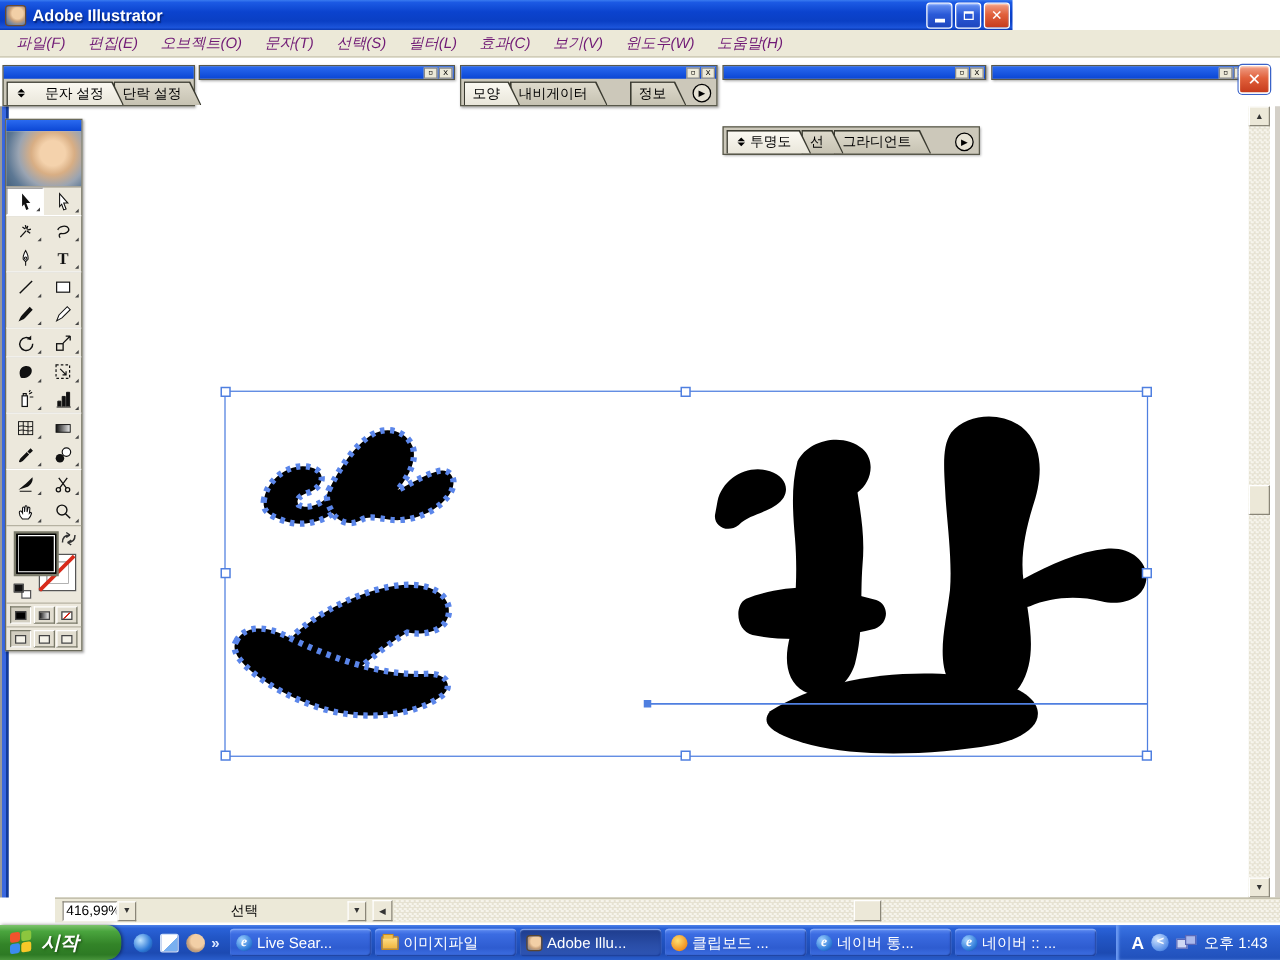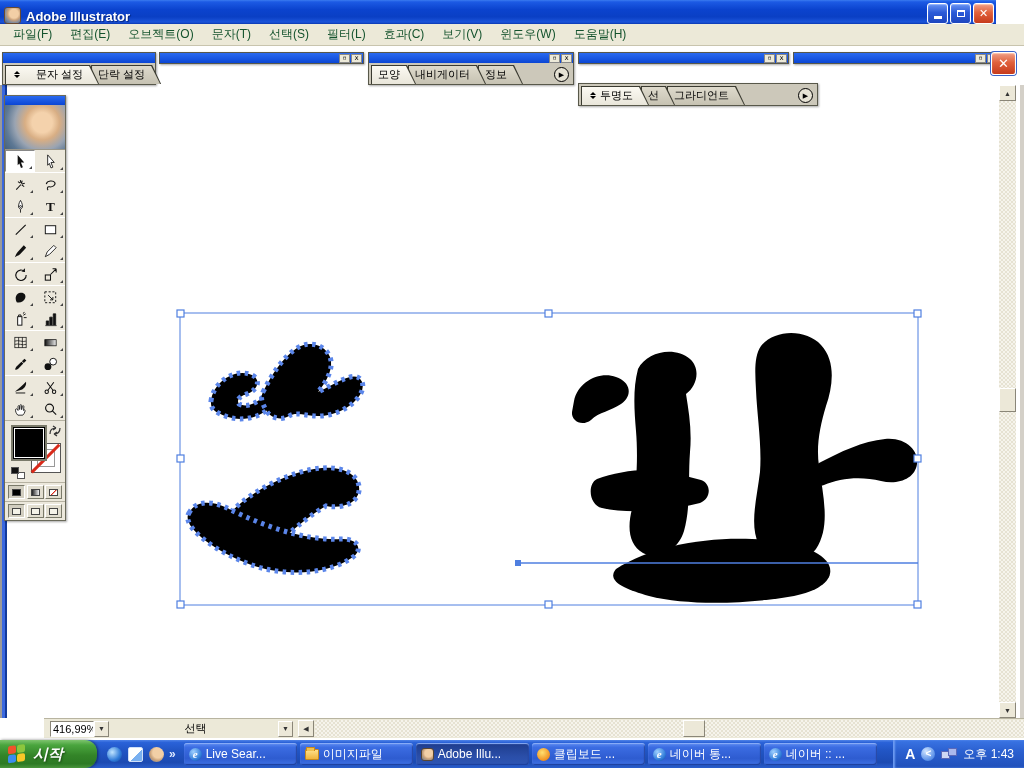--- a/index.html
+++ b/index.html
@@ -2,56 +2,56 @@
 <html style="--sel: #4f7fe0;"><head>
 <meta charset="utf-8">
 <style>
   html,body{margin:0;padding:0;width:1024px;height:768px;overflow:hidden;
     font-family:"Liberation Sans","DejaVu Sans",sans-serif;font-size:12px;
     -webkit-font-smoothing:antialiased;background:#fff;}
   *{box-sizing:border-box;}
   .abs{position:absolute;}
 
   
-  #titlebar{left:0;top:0;width:996px;height:24px;z-index:30;
+  #titlebar{left:0;top:0;width:810px;height:24px;z-index:30;
     background:linear-gradient(180deg,#3a7bf0 0%,#1c5ae4 8%,#0b43ce 40%,#0a3fc4 70%,#1b54da 92%,#0a38b0 100%);
-    display:flex;align-items:flex-end;color:#fff;}
+    display:flex;align-items:center;color:#fff;}
   #app-icon{width:17px;height:17px;margin:0 5px 0 4px;border-radius:3px;border:1px solid #6a4a30;
     background:radial-gradient(circle at 60% 38%,#f2cfa6 0 34%,#caa27b 50%,#7c8aa0 72%,#4d6582 100%);}
   #title-text{font-weight:bold;font-size:13px;text-shadow:1px 1px 1px #04247a;}
   .winbtn{width:21px;height:21px;margin-left:2px;border-radius:3px;border:1px solid #fff;
     color:#fff;font-size:11px;display:flex;align-items:center;justify-content:center;
     background:linear-gradient(180deg,#6a94f4,#2a5ad8 45%,#1e46be);box-shadow:inset 0 1px 1px #9ab8ff;}
   #btn-close{background:linear-gradient(180deg,#f0a088,#e1613c 45%,#c63b1c);box-shadow:inset 0 1px 1px #ffc8b0;}
   #winbtns{margin-left:auto;display:flex;padding-right:2px;}
   .glyph-min{width:8px;height:3px;background:#fff;margin-top:8px;}
   .glyph-rest{width:8px;height:7px;border:1px solid #fff;border-top-width:2px;background:transparent;}
 
   
   #menubar{left:0;top:24px;width:1024px;height:22px;background:#ece9d8;border-bottom:1px solid #c8c4ae;
     display:flex;align-items:center;z-index:30;padding-left:4px;}
-  .menu-item{padding:2px 9px;color:#14532d;}
+  .menu-item{padding:2px 9px;color:#701a75;font-style:italic;}
 
   
   #canvas{left:0;top:46px;width:1024px;height:672px;background:#fff;z-index:1;}
   #artsvg{left:0;top:0;width:1024px;height:768px;z-index:2;}
   .ssel{stroke:var(--sel);}
   #left-strip{left:0;top:85px;width:7px;height:633px;z-index:4;
     background:linear-gradient(90deg,#9a9a9a 0 2px,#3a68e0 2px 5px,#123a9a 5px 7px);}
   #right-strip{left:1020px;top:85px;width:4px;height:633px;z-index:4;background:#d4d0c8;}
 
   
   .pgroup{top:52px;z-index:10;border:1px solid #58584a;box-shadow:1px 1px 2px rgba(0,0,0,.35);
     background:#ccc8ba;}
   #pg0{left:2px;width:154px;}
   #pg1{left:159px;width:205px;}
   #pg2{left:368px;width:206px;}
   #pg3{left:578px;width:211px;}
   #pg4{left:793px;width:207px;}
-  #pg5{left:578px;top:83px;width:240px;}
+  #pg5{left:578px;top:101px;width:206px;}
   .ptitle{height:10px;background:linear-gradient(180deg,#2a6af0,#0b46d4);display:flex;justify-content:flex-end;align-items:center;padding-right:1px;}
   .pwbtn{width:11px;height:9px;margin-left:1px;background:#ece9d8;border:1px solid #888;
     font-size:7px;line-height:7px;text-align:center;color:#000;font-family:"DejaVu Sans Mono",monospace;}
   .ptabs{height:21px;display:flex;align-items:flex-end;padding:2px 2px 0 2px;position:relative;}
   .ptab{position:relative;height:19px;padding:0 16px 0 7px;margin-right:-8px;
     clip-path:polygon(0 0,calc(100% - 9px) 0,100% 100%,0 100%);background:#3a3a30;
     display:flex;align-items:center;}
   .ptab .tbg{position:absolute;left:1px;top:1px;right:1px;bottom:0;
     clip-path:polygon(0 0,calc(100% - 9px) 0,100% 100%,0 100%);
     background:linear-gradient(180deg,#dedacc,#c6c2b2);}
@@ -276,21 +276,21 @@
     </div>
     <div class="ptabs">
       <div class="ptab front" style="z-index: 9; margin-top: 40px;">
         <div class="tbg"></div>
         <span class="tlabel">모양</span>
       </div>
       <div class="ptab" style="z-index: 2;">
         <div class="tbg"></div>
         <span class="tlabel">내비게이터</span>
       </div>
-      <div class="ptab" style="z-index: 1;">
+      <div class="ptab" style="z-index: 1; margin-left: 26px;">
         <div class="tbg"></div>
         <span class="tlabel">정보</span>
       </div>
       <div class="parrow">▶</div>
     </div>
   </div>
 <div class="abs pgroup" id="pg3">
     <div class="ptitle">
       <div class="pwbtn">▫</div>
       <div class="pwbtn">x</div>

